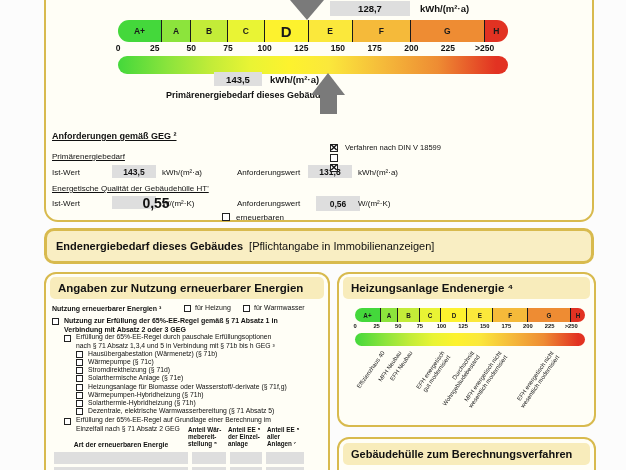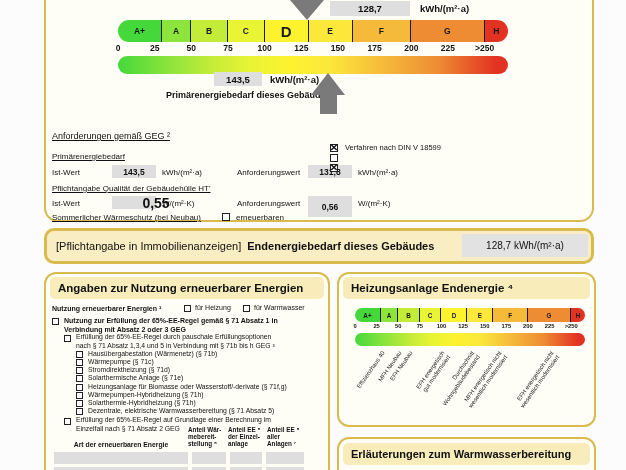--- a/index.html
+++ b/index.html
@@ -99,62 +99,58 @@
 
   <div class="graybox" style="left:214px;top:72px;width:48px;height:14px;font-size:9.5px;">
     <span>143,5</span>
   </div>
   <div class="txt" style="left:270px;top:74px;font-size:9.5px;font-weight:700;">kWh/(m²·a)</div>
   <div class="txt" style="left:166px;top:90px;font-size:9px;font-weight:700;">Primärenergiebedarf dieses Gebäudes</div>
 
   <div class="arrow-up-tri" style="left:311px;top:73px;"></div>
   <div class="arrow-up-shaft" style="left:320px;top:94px;width:17px;height:20px;"></div>
 
-  <div class="txt u" style="left:52px;top:131px;font-size:9px;font-weight:400;">Anforderungen gemäß GEG ²</div>
+  <div class="txt u" style="left:52px;top:131px;font-size:9px;font-weight:700;">Anforderungen gemäß GEG ²</div>
   <div class="txt u" style="left:52px;top:152px;font-size:8px;">Primärenergiebedarf</div>
 
   <div class="txt" style="left:52px;top:168px;font-size:8px;">Ist-Wert</div>
   <div class="graybox" style="left:112px;top:165px;width:44px;height:13px;font-size:8.5px;">
     <span>143,5</span>
   </div>
   <div class="txt" style="left:162px;top:168px;font-size:8px;">kWh/(m²·a)</div>
   <div class="txt" style="left:237px;top:168px;font-size:8px;">Anforderungswert</div>
   <div class="graybox" style="left:308px;top:165px;width:44px;height:13px;font-size:8.5px;">
     <span>131,8</span>
   </div>
   <div class="txt" style="left:358px;top:168px;font-size:8px;">kWh/(m²·a)</div>
 
-  <div class="txt u" style="left:52px;top:184px;font-size:8px;">Pflichtangabe Qualität der Gebäudehülle HT'</div>
+  <div class="txt u" style="left:52px;top:184px;font-size:8px;">Energetische Qualität der Gebäudehülle HT'</div>
   <div class="txt" style="left:52px;top:199px;font-size:8px;">Ist-Wert</div>
   <div class="graybox" style="left:112px;top:196px;width:44px;height:13px;font-size:14px;padding-left:44px;">
     <span>0,55</span>
   </div>
   <div class="txt" style="left:162px;top:199px;font-size:8px;">W/(m²·K)</div>
   <div class="txt" style="left:237px;top:199px;font-size:8px;">Anforderungswert</div>
-  <div class="graybox" style="left:308px;top:196px;width:44px;height:21px;font-size:8.5px;align-items:center;">
+  <div class="graybox" style="left:316px;top:196px;width:44px;height:15px;font-size:8.5px;align-items:center;">
     <span>0,56</span>
   </div>
   <div class="txt" style="left:358px;top:199px;font-size:8px;">W/(m²·K)</div>
 
-  <div class="txt u" style="left:52px;top:213px;font-size:8px;">Sommerlicher Wärmeschutz (bei Neubau)</div>
   <span class="cb" style="left:222px;top:213px;" data-checked="false"></span>
   <div class="txt" style="left:236px;top:213px;font-size:8px;">erneuerbaren</div>
 
   <span class="cb" style="left:330px;top:144px;" data-checked="true"></span>
   <div class="txt" style="left:345px;top:143px;font-size:7.5px;text-align:right;">Verfahren nach DIN V 18599</div>
   <span class="cb" style="left:330px;top:154px;" data-checked="false"></span>
   <span class="cb" style="left:330px;top:164px;" data-checked="true"></span>
 
   <div class="panel" style="left:44px;top:228px;width:550px;height:36px;border-width:3px;border-radius:10px;background:#f9eec3;"></div>
   <div class="abs" style="left:56px;top:228px;height:36px;display:flex;align-items:center;gap:6px;">
+    <span style="font-size:11px;font-weight:700;">Endenergiebedarf dieses Gebäudes</span>
     <span style="font-size:11px;">[Pflichtangabe in Immobilienanzeigen]</span>
-    <span style="font-size:11px;font-weight:700;">Endenergiebedarf dieses Gebäudes</span>
-  </div>
-  <div class="graybox" style="left:462px;top:234px;width:126px;height:23px;font-size:10px;font-weight:400;background:#e2e2e2;">
-    <span>128,7 kWh/(m²·a)</span>
   </div>
 
   <div class="panel" style="left:44px;top:272px;width:286px;height:212px;border-radius:12px;"></div>
   <div class="band-hdr" style="left:50px;top:277px;width:274px;height:22px;font-size:11.5px;">Angaben zur Nutzung erneuerbarer Energien</div>
 
   <div class="txt" style="left:52px;top:305px;font-size:7px;font-weight:700;">Nutzung erneuerbarer Energien ³</div>
   <span class="cb cb-s" style="left:184px;top:305px;" data-checked="false"></span>
   <div class="txt" style="left:195px;top:304px;font-size:7px;">für Heizung</div>
   <span class="cb cb-s" style="left:243px;top:305px;" data-checked="false"></span>
   <div class="txt" style="left:254px;top:304px;font-size:7px;">für Warmwasser</div>
@@ -261,15 +257,15 @@
   <div class="rotlabel" style="right:185px;top:350px;">EFH energetisch
 gut modernisiert</div>
   <div class="rotlabel" style="right:156px;top:350px;">Durchschnitt
 Wohngebäudebestand</div>
   <div class="rotlabel" style="right:128px;top:350px;">MFH energetisch nicht
 wesentlich modernisiert</div>
   <div class="rotlabel" style="right:76px;top:350px;">EFH energetisch nicht
 wesentlich modernisiert</div>
 
   <div class="panel" style="left:337px;top:437px;width:259px;height:60px;border-radius:12px;"></div>
-  <div class="band-hdr" style="left:343px;top:443px;width:247px;height:22px;font-size:11px;">Erläuterungen zum Warmwasserbereitung</div>
+  <div class="band-hdr" style="left:343px;top:443px;width:247px;height:22px;font-size:11px;">Gebäudehülle zum Berechnungsverfahren</div>
 
 </div>
 
 </body></html>

